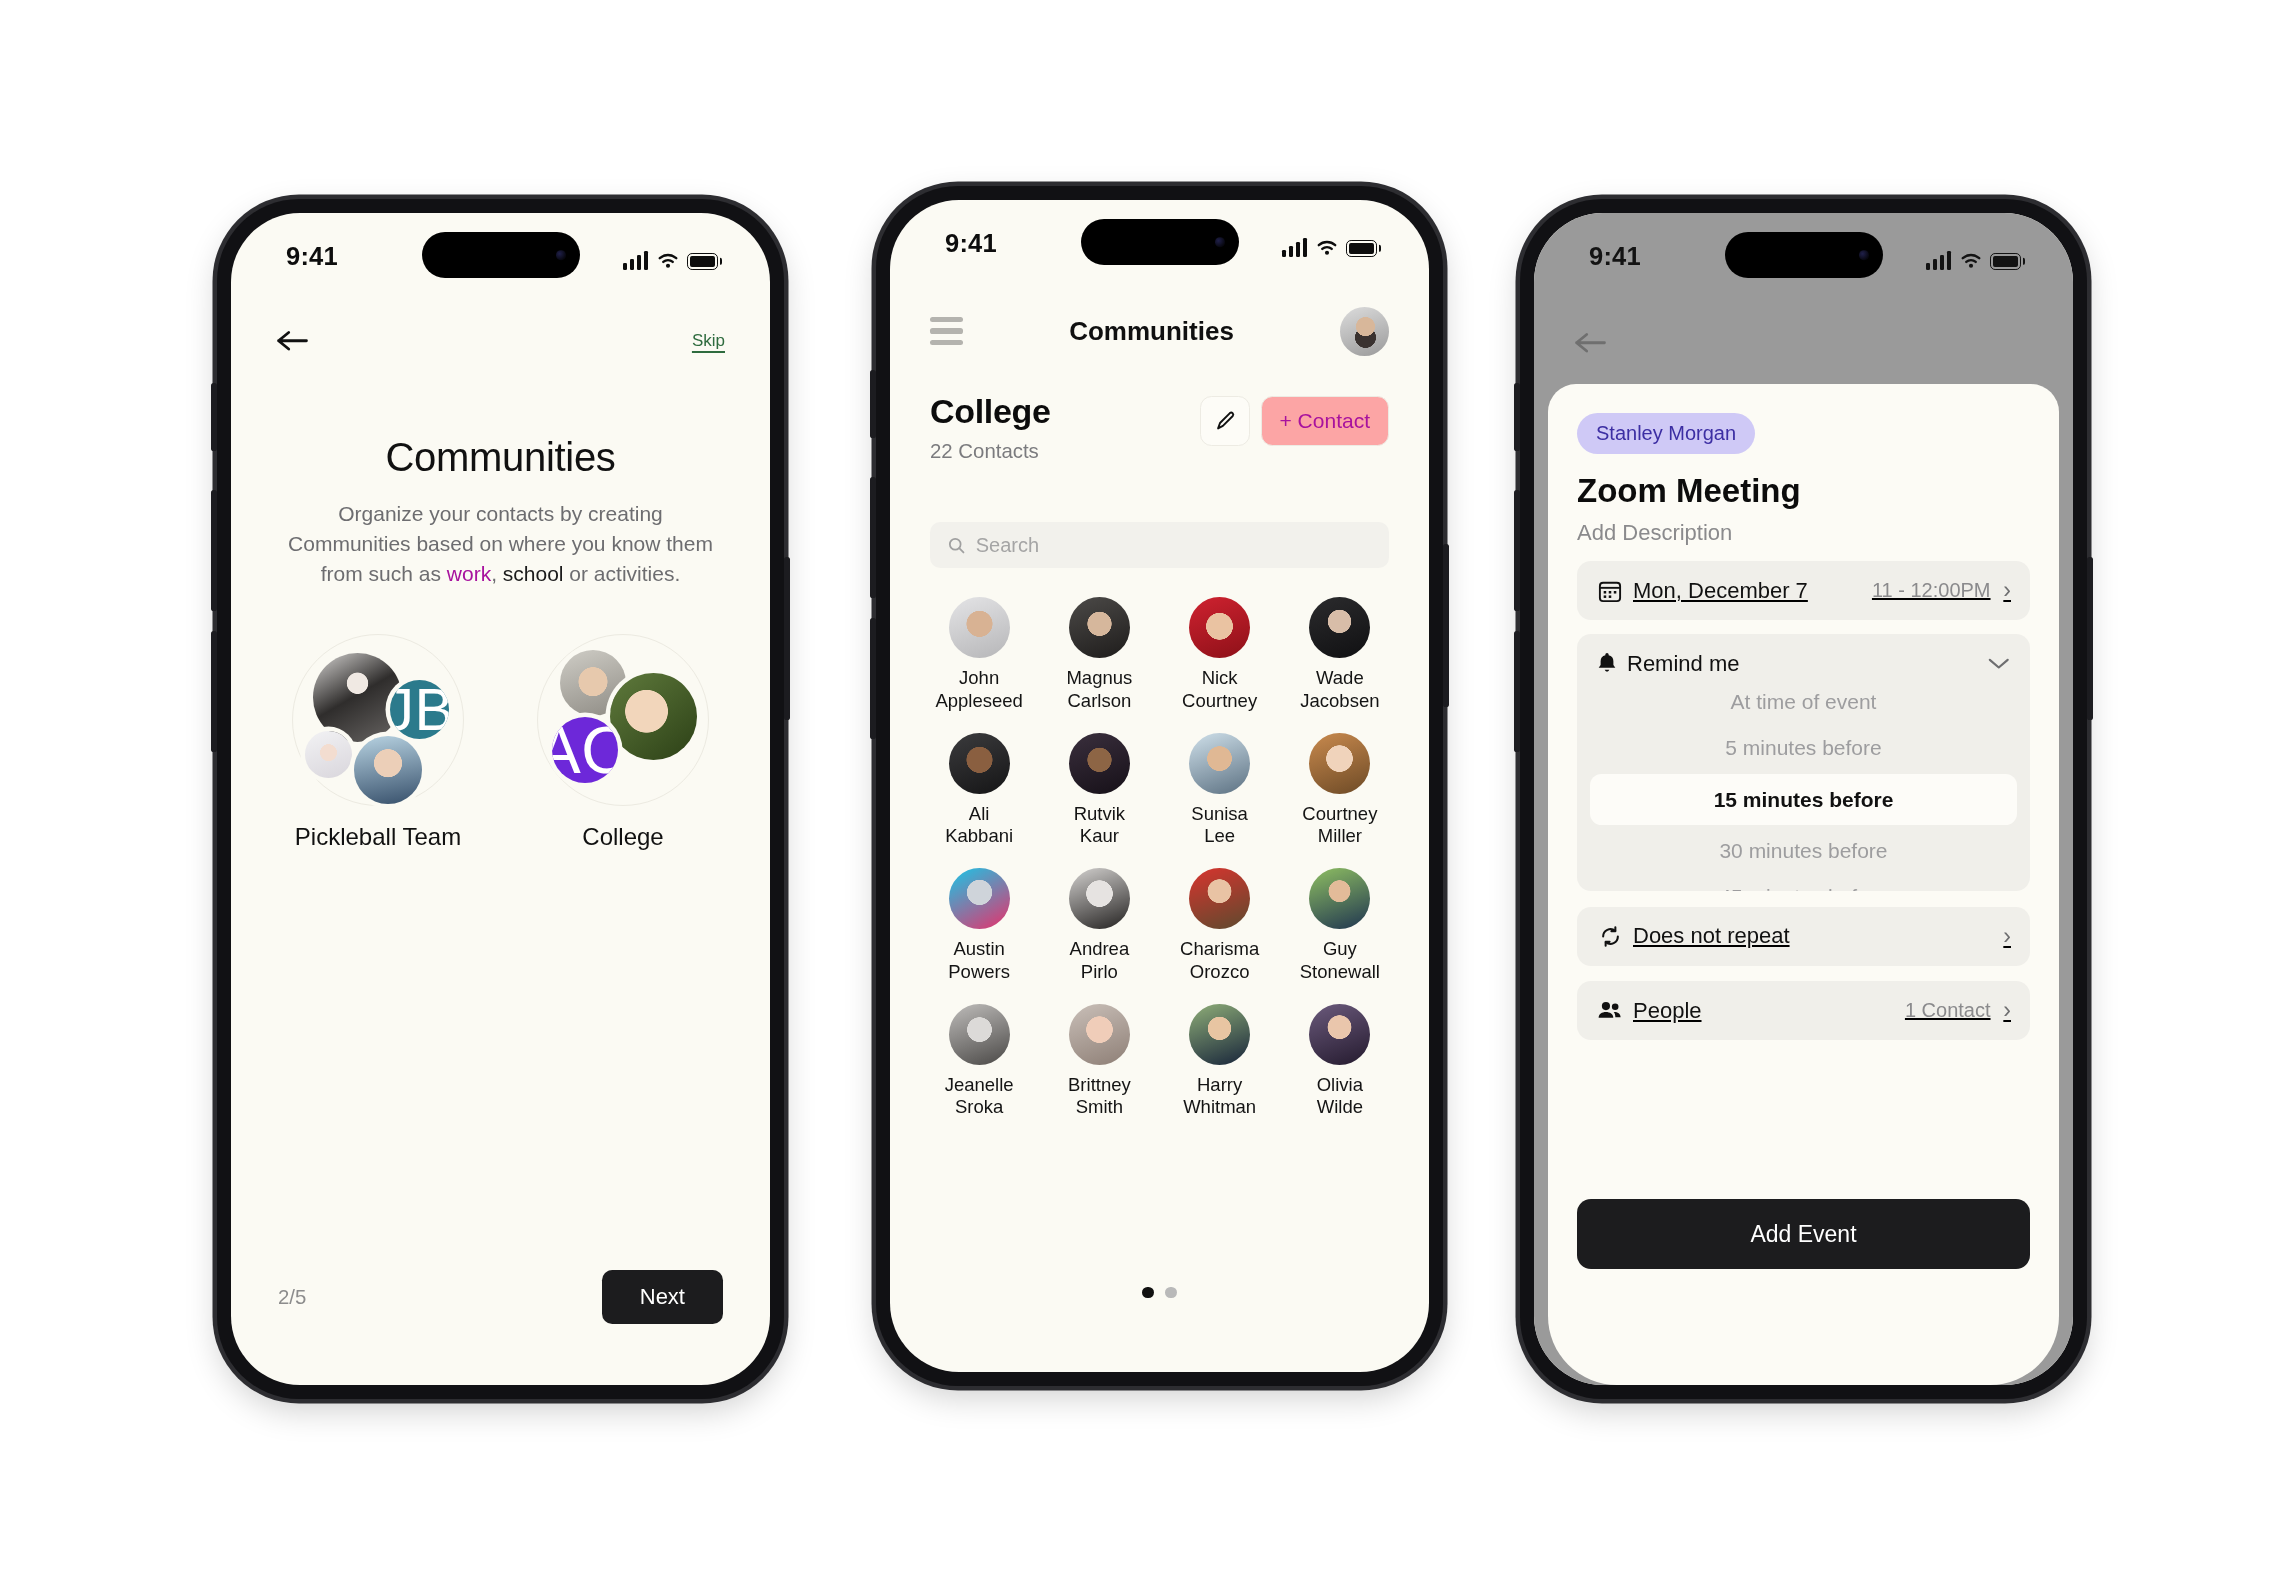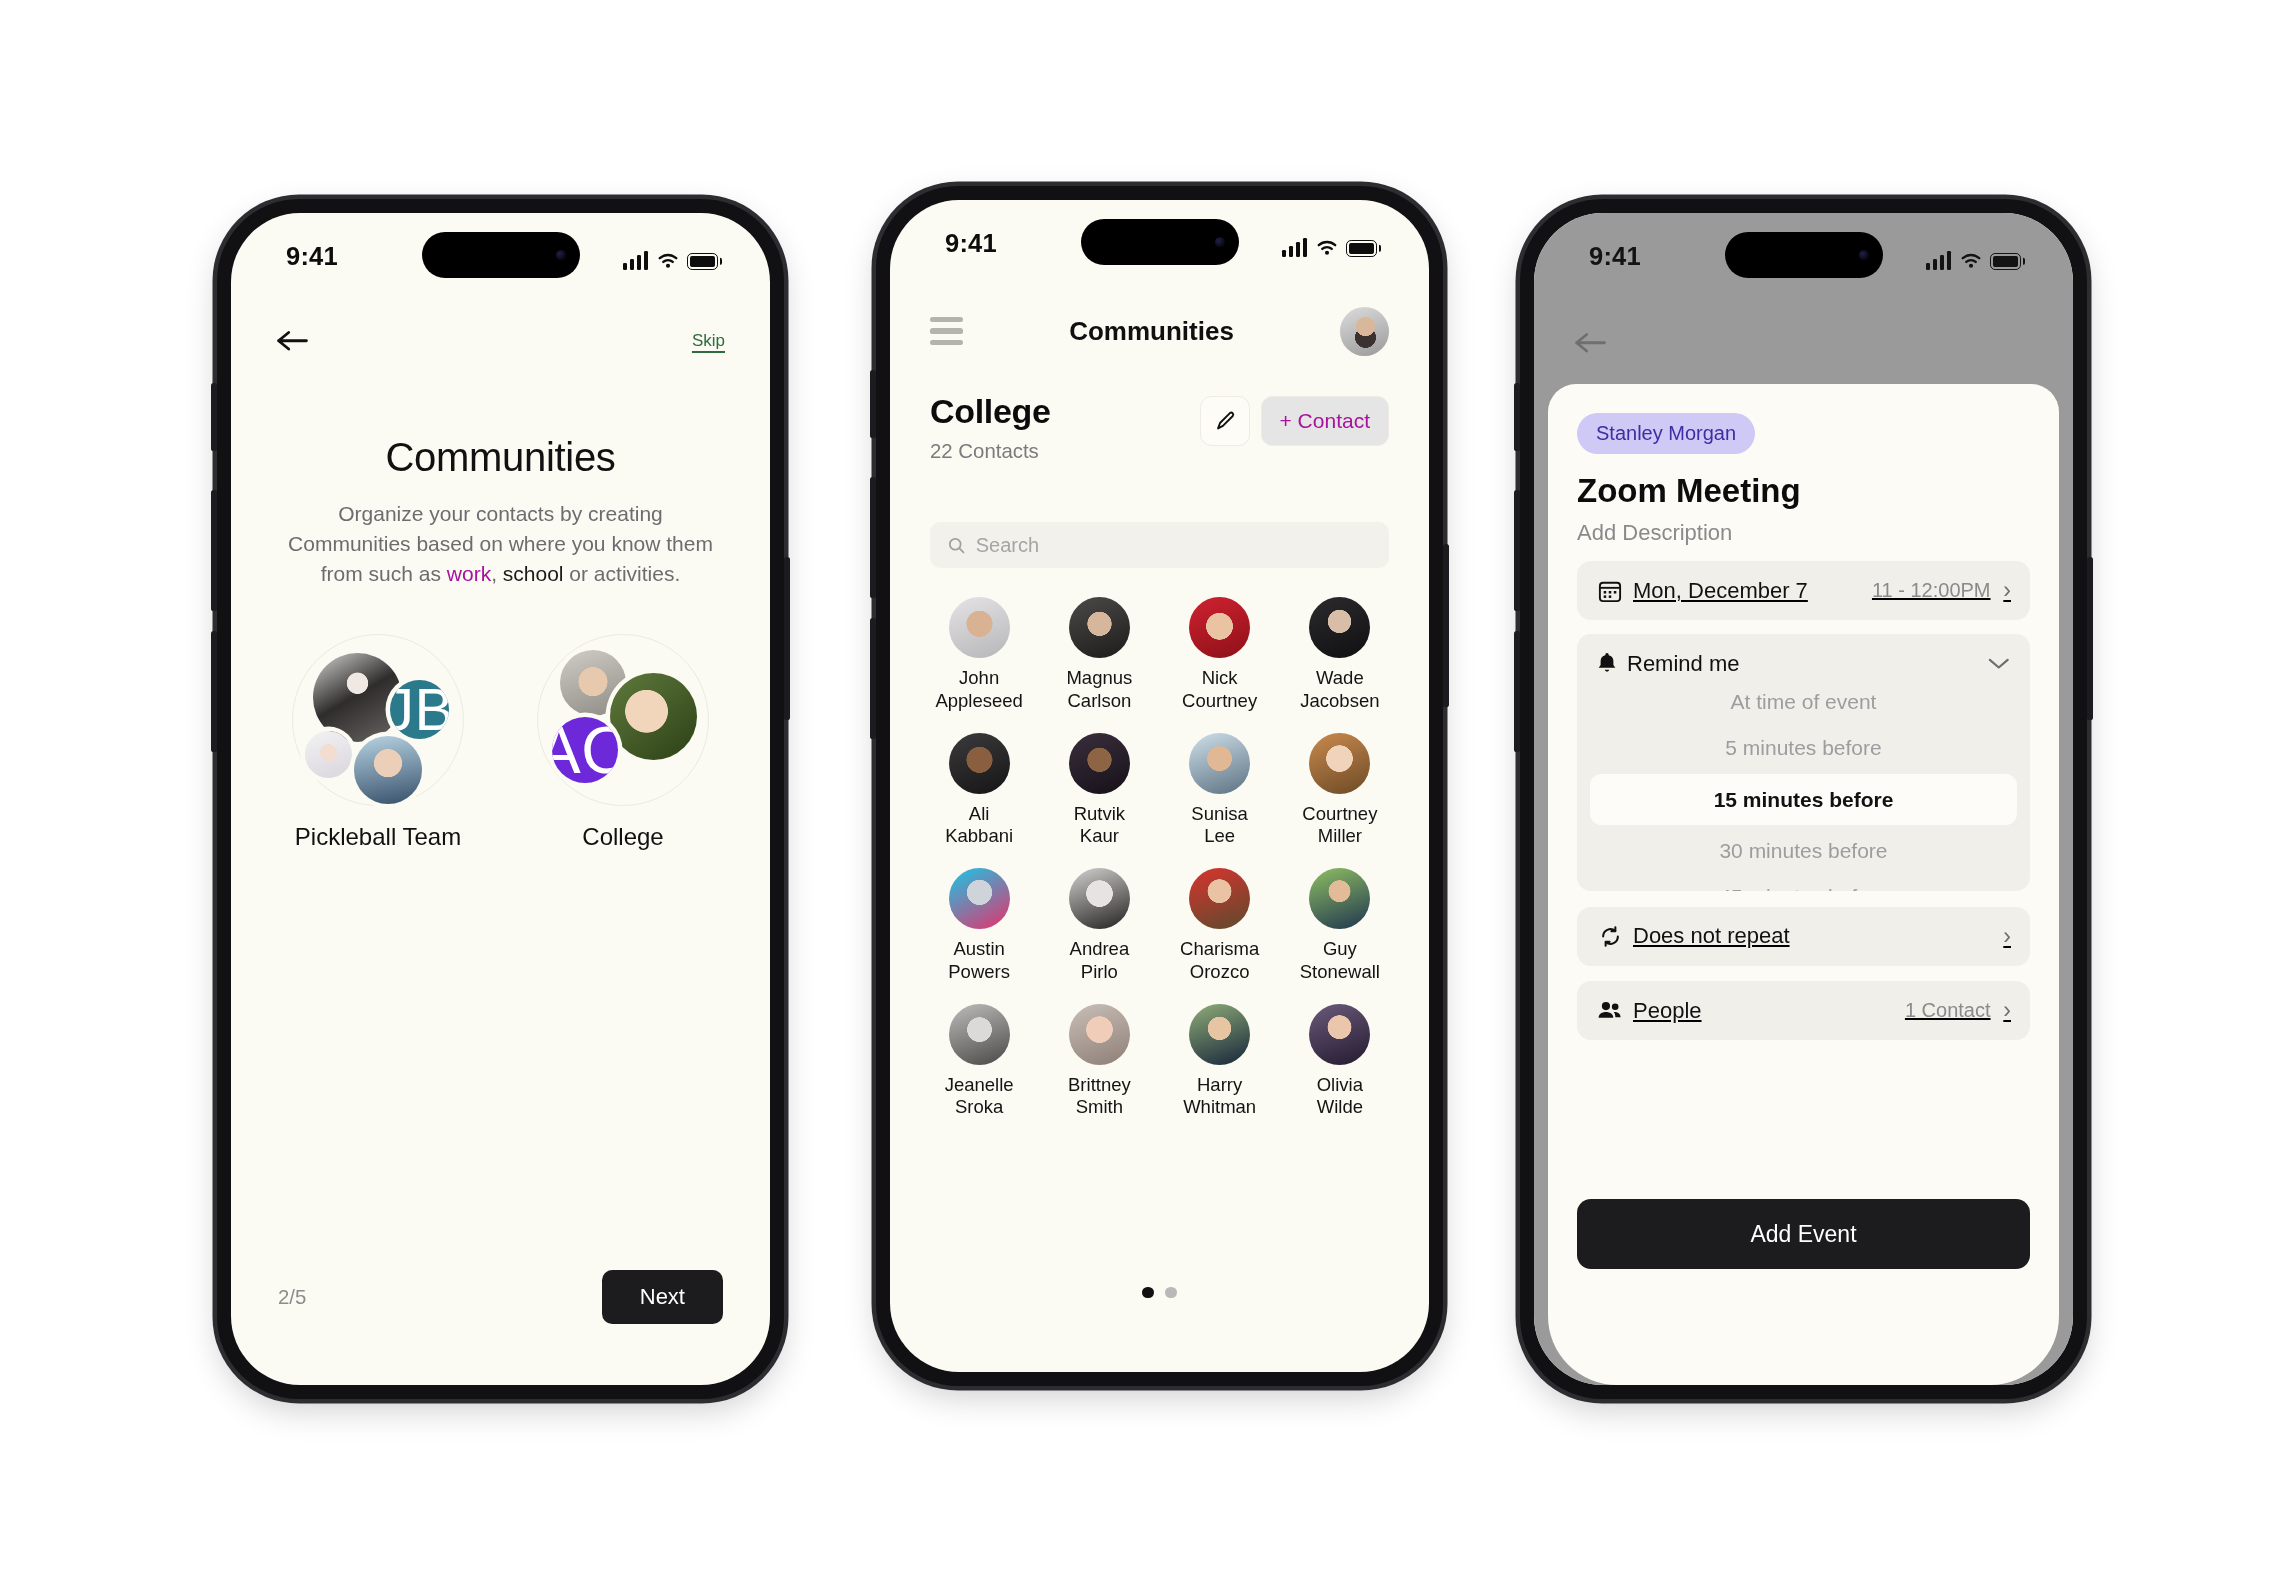--- a/index.html
+++ b/index.html
@@ -165,21 +165,21 @@
   }
   .p2-name { font-size: 34px; font-weight: 700; color: #0c0c0c; letter-spacing: -0.3px; }
   .p2-count { font-size: 20.4px; color: #7b7b7e; margin-top: 9px; }
   .p2-actions { display: flex; gap: 10.2px; margin-top: 3.8px; }
   .icon-btn {
     width: 50px; height: 50px; border: 1.3px solid #EDEBE3; border-radius: 11.5px;
     background: #FDFCF7; display: flex; align-items: center; justify-content: center;
     cursor: pointer;
   }
   .add-contact-btn {
-    height: 50px; border: 1.3px solid #EDEBE3; border-radius: 11.5px; background: #e5e5e5;
+    height: 50px; border: 1.3px solid #EDEBE3; border-radius: 11.5px; background: #fca5a5;
     color: #A8129E; font-size: 21px; padding: 8px 18px;
     display: flex; align-items: center; cursor: pointer; font-family: inherit;
   }
   .search-bar {
     position: absolute; top: 322px; left: 40px; right: 40px; height: 46px;
     background: #F2F1EC; border-radius: 10.2px;
     display: flex; align-items: center; gap: 10.2px; padding: 0 16.6px;
   }
   .search-bar input {
     flex: 1; border: none; background: transparent; outline: none;

